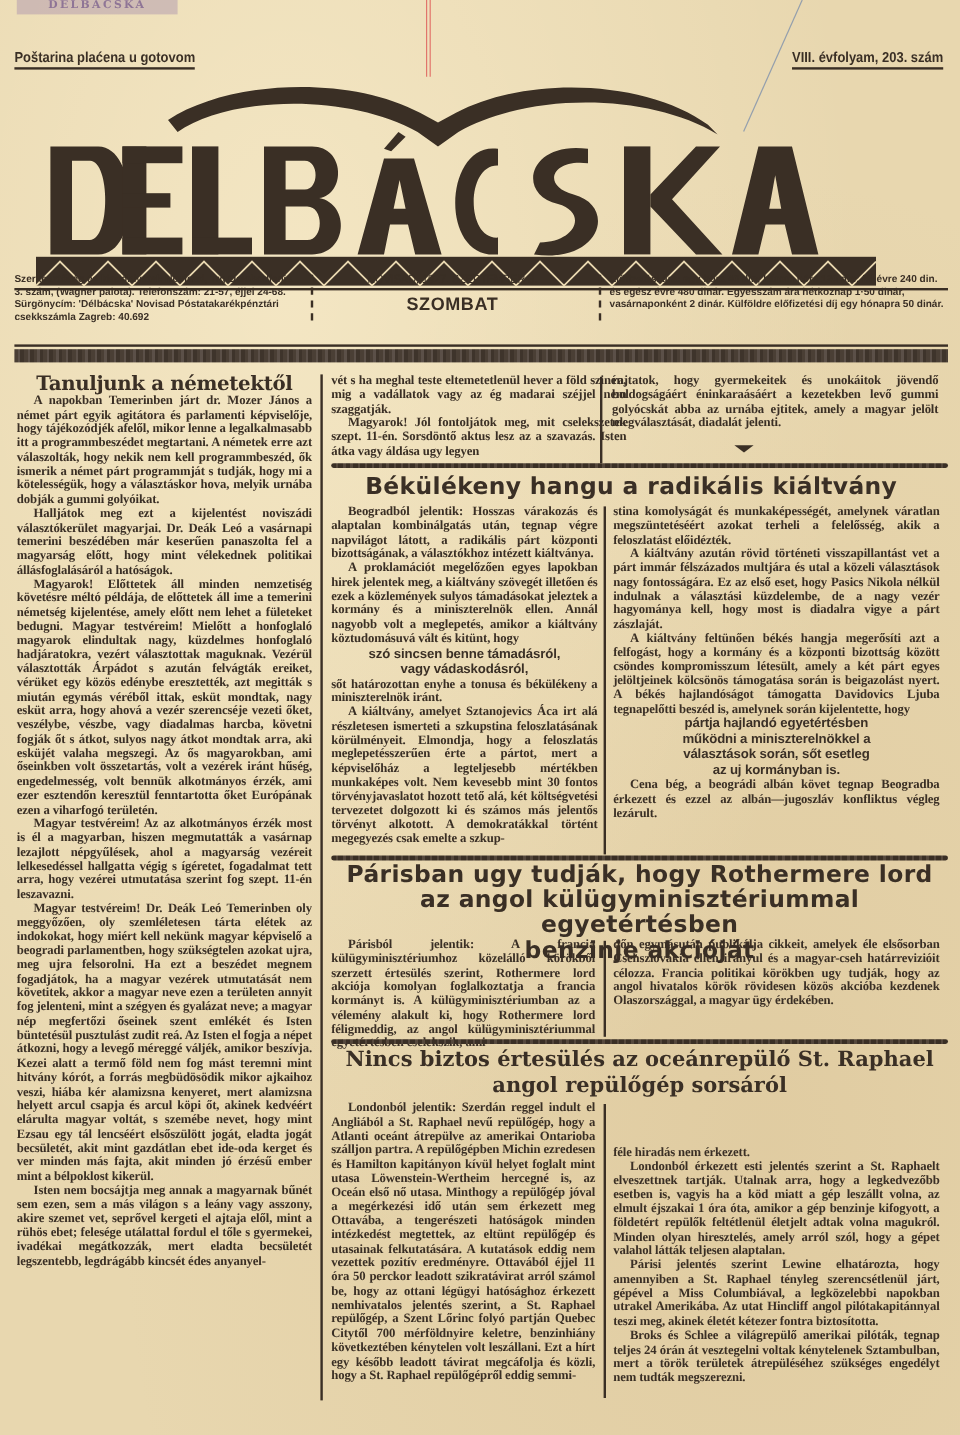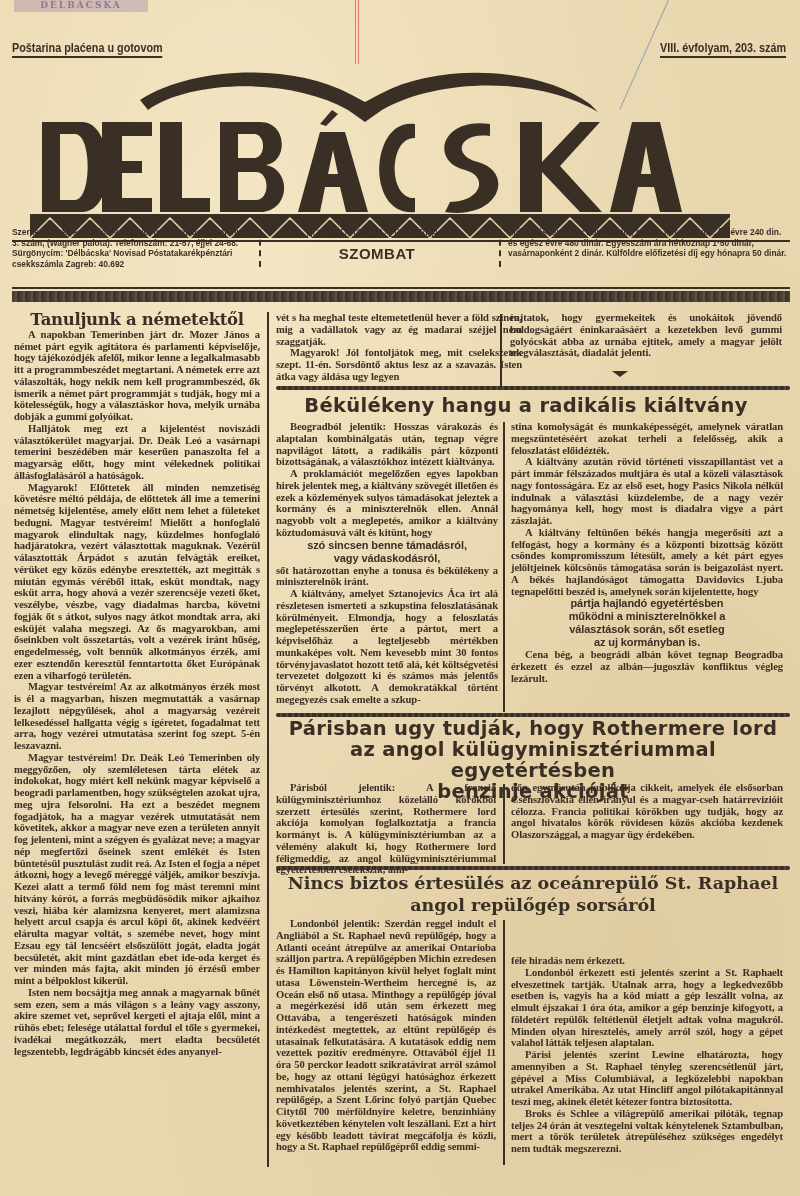--- a/index.html
+++ b/index.html
@@ -146,21 +146,21 @@
   <div class="info-right">Előfizetési ára: egy hóra 40 din; három hóra 120 din; fél évre 240 din. és egész évre 480 dinár. Egyesszám ára hétköznap 1·50 dinár, vasárnaponként 2 dinár. Külföldre előfizetési díj egy hónapra 50 dinár.</div>
 </div>
 <div class="rule-thin" style="top:287px;"></div>
 <div class="rule-band"></div>
 
 <div class="left-col col-text">
   <div class="left-head">Tanuljunk a németektől</div>
   <p>A napokban Temerinben járt dr. Mozer János a német párt egyik agitátora és parlamenti képviselője, hogy tájékozódjék afelől, mikor lenne a legalkalmasabb itt a programmbeszédet megtartani. A németek erre azt válaszolták, hogy nekik nem kell programmbeszéd, ők ismerik a német párt programmját s tudják, hogy mi a kötelességük, hogy a választáskor hova, melyik urnába dobják a gummi golyóikat.</p>
   <p>Halljátok meg ezt a kijelentést noviszádi választókerület magyarjai. Dr. Deák Leó a vasárnapi temerini beszédében már keserűen panaszolta fel a magyarság előtt, hogy mint vélekednek politikai állásfoglalásáról a hatóságok.</p>
   <p>Magyarok! Előttetek áll minden nemzetiség követésre méltó példája, de előttetek áll ime a temerini németség kijelentése, amely előtt nem lehet a fületeket bedugni. Magyar testvéreim! Mielőtt a honfoglaló magyarok elindultak nagy, küzdelmes honfoglaló hadjáratokra, vezért választottak maguknak. Vezérül választották Árpádot s azután felvágták ereiket, vérüket egy közös edénybe eresztették, azt megitták s miután egymás véréből ittak, esküt mondtak, nagy esküt arra, hogy ahová a vezér szerencséje vezeti őket, veszélybe, vészbe, vagy diadalmas harcba, követni fogják őt s átkot, sulyos nagy átkot mondtak arra, aki esküjét valaha megszegi. Az ős magyarokban, ami őseinkben volt összetartás, volt a vezérek iránt hűség, engedelmesség, volt bennük alkotmányos érzék, ami ezer esztendőn keresztül fenntartotta őket Európának ezen a viharfogó területén.</p>
-  <p>Magyar testvéreim! Az az alkotmányos érzék most is él a magyarban, hiszen megmutatták a vasárnap lezajlott népgyűlések, ahol a magyarság vezéreit lelkesedéssel hallgatta végig s ígéretet, fogadalmat tett arra, hogy vezérei utmutatása szerint fog szept. 5-én leszavazni.</p>
+  <p>Magyar testvéreim! Az az alkotmányos érzék most is él a magyarban, hiszen megmutatták a vasárnap lezajlott népgyűlések, ahol a magyarság vezéreit lelkesedéssel hallgatta végig s ígéretet, fogadalmat tett arra, hogy vezérei utmutatása szerint fog szept. 11-én leszavazni.</p>
   <p>Magyar testvéreim! Dr. Deák Leó Temerinben oly meggyőzően, oly szemléletesen tárta elétek az indokokat, hogy miért kell nekünk magyar képviselő a beogradi parlamentben, hogy szükségtelen azokat ujra, meg ujra felsorolni. Ha ezt a beszédet megnem fogadjátok, ha a magyar vezérek utmutatását nem követitek, akkor a magyar neve ezen a területen annyit fog jelenteni, mint a szégyen és gyalázat neve; a magyar nép megfertőzi őseinek szent emlékét és Isten büntetésül pusztulást zudit reá. Az Isten el fogja a népet átkozni, hogy a levegő méreggé váljék, amikor beszívja. Kezei alatt a termő föld nem fog mást teremni mint hitvány kórót, a forrás megbüdösödik mikor ajkaihoz veszi, hiába kér alamizsna kenyeret, mert alamizsna helyett arcul csapja és arcul köpi őt, akinek kedvéért elárulta magyar voltát, s szemébe nevet, hogy mint Ezsau egy tál lencséért elsőszülött jogát, eladta jogát becsületét, akit mint gazdátlan ebet ide-oda kerget és ver minden más fajta, akit minden jó érzésű ember mint a bélpoklost kikerül.</p>
   <p>Isten nem bocsájtja meg annak a magyarnak bűnét sem ezen, sem a más világon s a leány vagy asszony, akire szemet vet, seprővel kergeti el ajtaja elől, mint a rühös ebet; felesége utálattal fordul el tőle s gyermekei, ivadékai megátkozzák, mert eladta becsületét legszentebb, legdrágább kincsét édes anyanyel-</p>
 </div>
 <div class="col-divider" style="left:267px; top:312px; height:855px;"></div>
 
 <div class="block col-text" style="left:276px; top:312px; width:246px;">
   <p style="text-indent:0">vét s ha meghal teste eltemetetlenül hever a föld szinén, mig a vadállatok vagy az ég madarai széjjel nem szaggatják.</p>
   <p>Magyarok! Jól fontoljátok meg, mit cselekszetek szept. 11-én. Sorsdöntő aktus lesz az a szavazás. Isten átka vagy áldása ugy legyen</p>
 </div>
 <div class="col-divider" style="left:500px; top:314px; height:72px;"></div>

